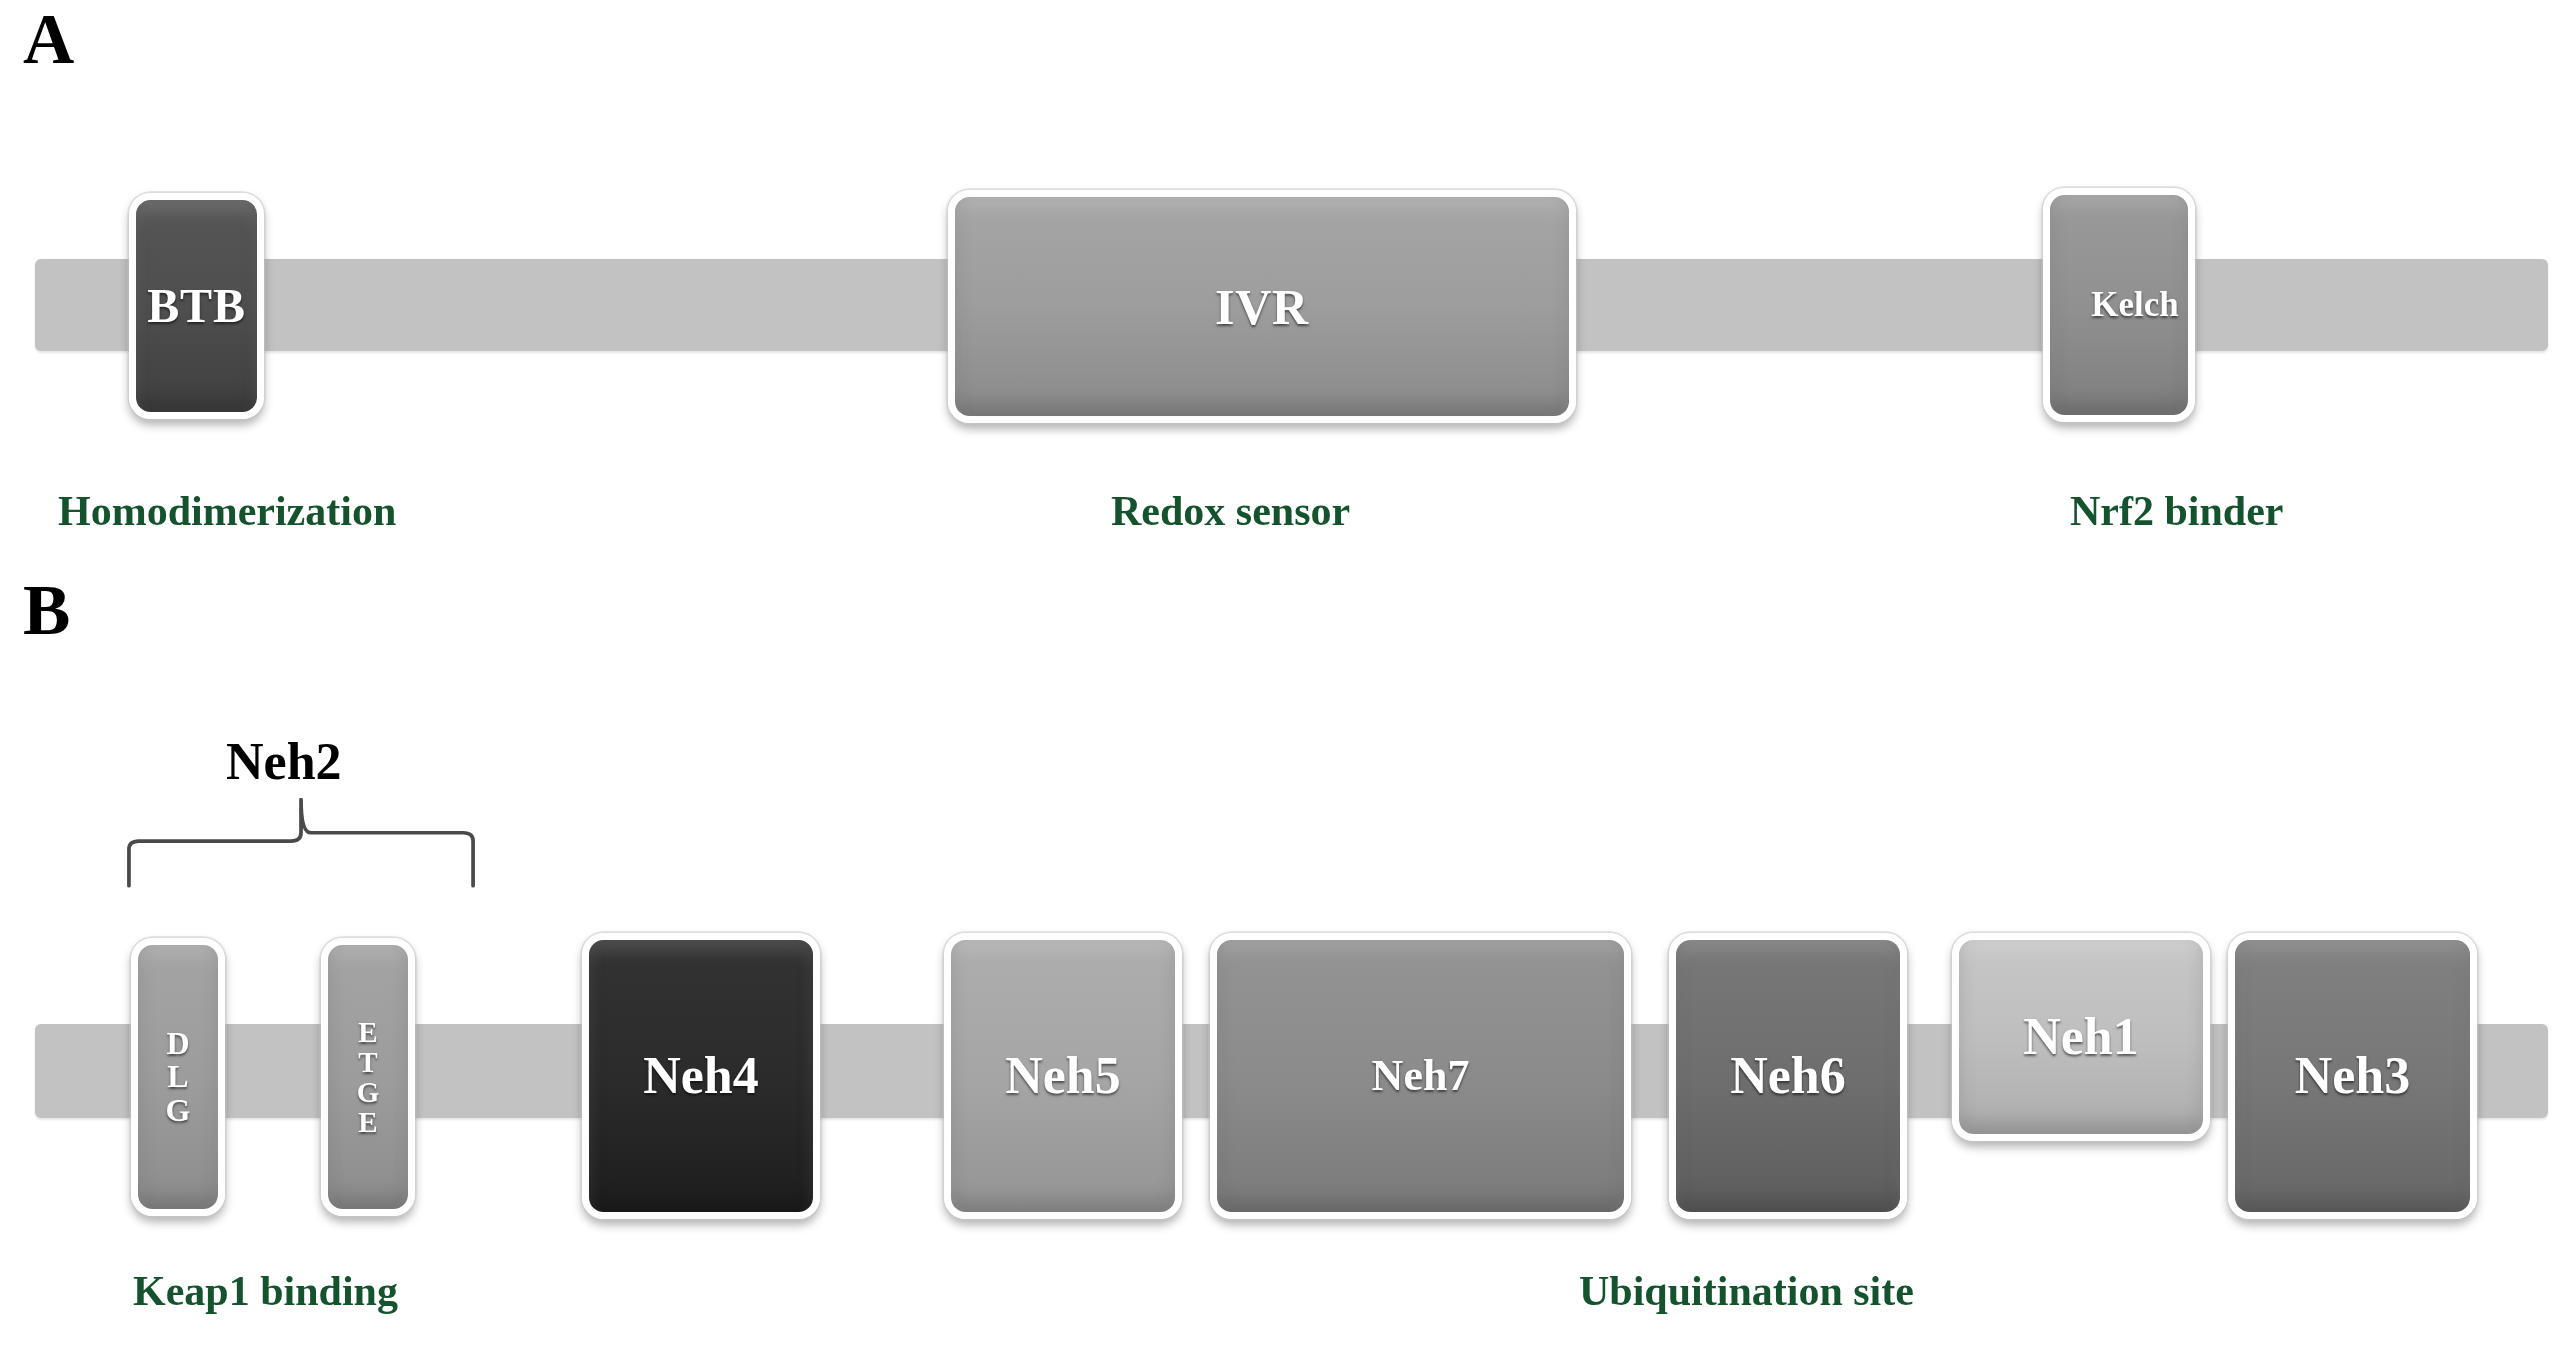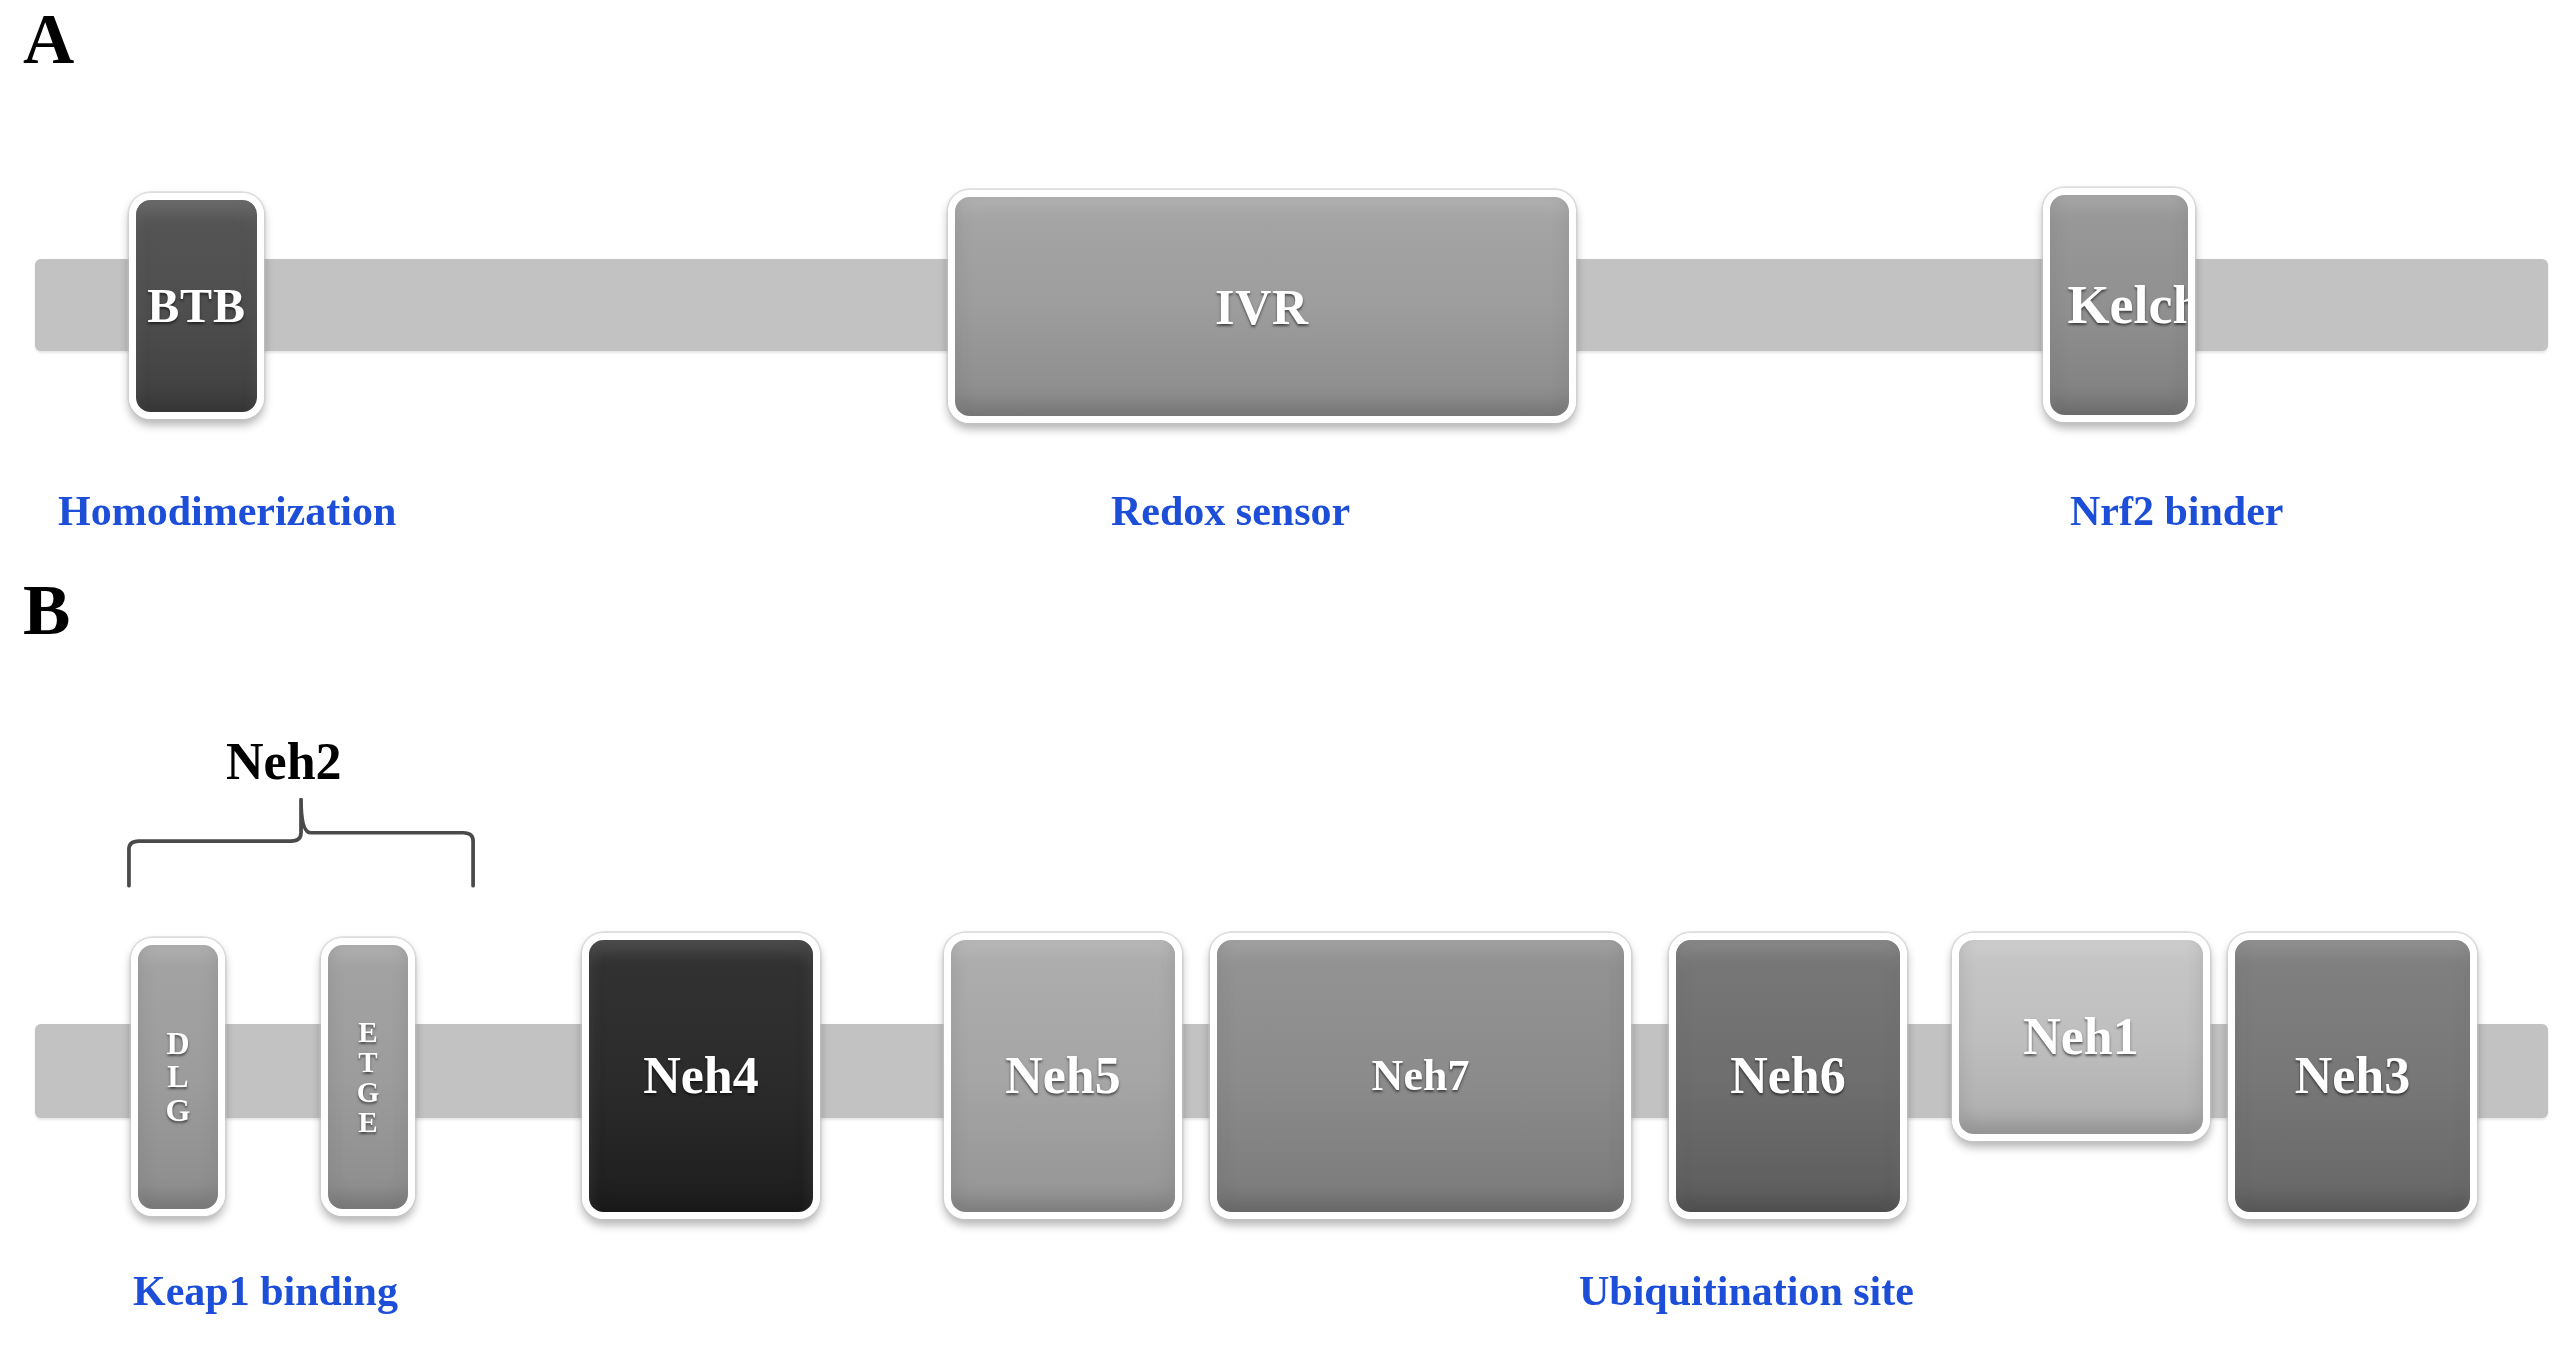--- a/index.html
+++ b/index.html
@@ -41,21 +41,21 @@
   .domain .lbl{
     font-family:"Liberation Serif",serif;
     white-space:pre;line-height:1.04;text-align:center;
   }
   .domain.vert .lbl{
     writing-mode:horizontal-tb;
   }
 
   
   .caption{
-    position:absolute;font-weight:bold;color:#1d4ed8;
+    position:absolute;font-weight:bold;color:#14532d;
     font-size:42px;line-height:1;white-space:nowrap;
   }
 
   
   .bracket-wrap{position:absolute;}
   .bracket-label{
     position:absolute;font-weight:bold;color:#000;
     font-size:52px;line-height:1;white-space:nowrap;
   }
 </style>
@@ -75,21 +75,21 @@
   <div class="caption" style="left:58px;top:490px;">Homodimerization</div>
 
   <div class="domain" id="a-box-1" style="left:948px;top:190px;width:628px;height:233px;
               background:linear-gradient(180deg,#a6a6a6 0%,#9d9d9d 50%,#8a8a8a 100%);">
     <span class="lbl" style="font-size:50px;letter-spacing:0.8px;">IVR</span>
   </div>
   <div class="caption" style="left:1111px;top:490px;">Redox sensor</div>
 
   <div class="domain" id="a-box-2" style="left:2043px;top:188px;width:152px;height:234px;
               background:linear-gradient(180deg,#9a9a9a 0%,#909090 52%,#7e7e7e 100%);">
-    <span class="lbl" style="font-size:54px;margin-left:32px;">Kelch</span>
+    <span class="lbl" style="font-size:35px;margin-left:32px;">Kelch</span>
   </div>
   <div class="caption" style="left:2070px;top:490px;">Nrf2 binder</div>
 
   <div class="panel-letter" style="left:23px;top:575px;">B</div>
 
   <div class="bracket-label" style="left:226px;top:736px;">Neh2</div>
 
   <div class="bracket-wrap" style="left:125px;top:798px;width:357px;height:91px;">
     <svg width="357" height="91" viewBox="0 0 430 110">
       <path d="M4 106 L4 62 Q4 52 16 52 L200 52 Q212 52 212 42 L212 2

